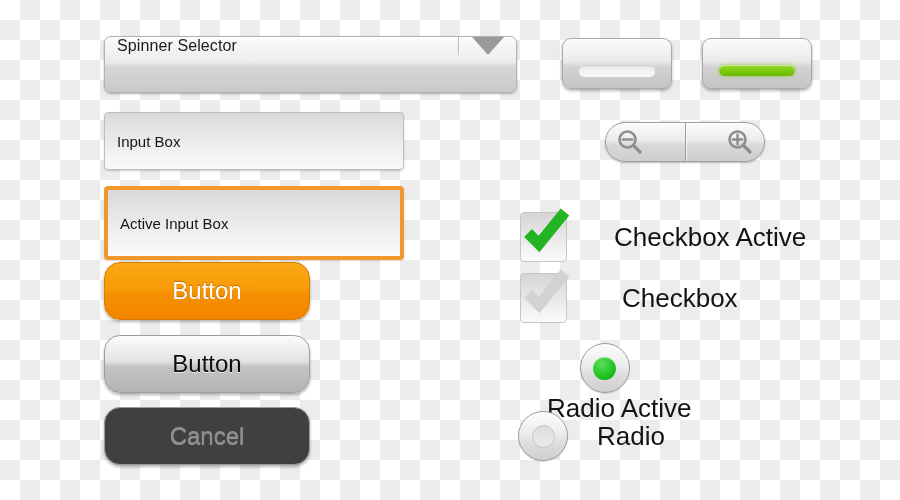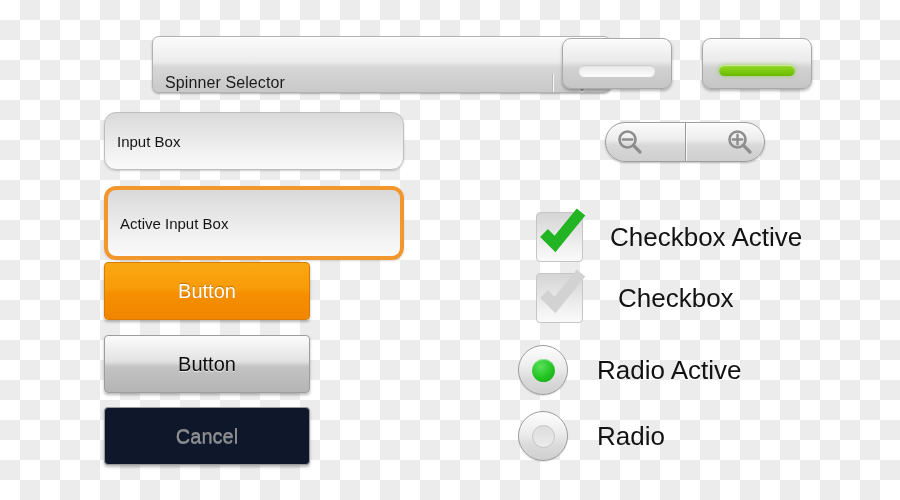--- a/index.html
+++ b/index.html
@@ -23,29 +23,28 @@
     position: absolute;
     left: 0; top: 0;
     width: 900px;
     height: 500px;
   }
   .abs { position: absolute; }
 
   
   .spinner {
     left: 104px; top: 36px;
-    width: 459px; height: 57px;
+    width: 413px; height: 57px;
     border-radius: 7px;
     background: linear-gradient(to bottom, #fbfbfb 0%, #ececec 45%, #d6d6d6 55%, #c9c9c9 100%);
     border: 1px solid #b2b2b2;
     box-sizing: border-box;
     box-shadow: 0 1px 2px rgba(0,0,0,0.30), inset 0 1px 0 rgba(255,255,255,0.9);
     display: flex;
-    align-items: flex-end;
-    margin-left: 48px;
+    align-items: flex-start;
   }
   .spinner-label {
     flex: 1;
     display: flex;
     align-items: center;
     padding-left: 12px;
     font-size: 16px;
     color: #1b1b1b;
     letter-spacing: 0.1px;
   }
@@ -62,21 +61,21 @@
     border-left: 16px solid transparent;
     border-right: 16px solid transparent;
     border-top: 18px solid #9a9a9a;
     filter: drop-shadow(0 1px 0 rgba(255,255,255,0.8));
   }
 
   
   .inputbox {
     left: 104px;
     width: 300px; height: 58px;
-    border-radius: 12px;
+    border-radius: 4px;
     background: linear-gradient(to bottom, #d9d9d9 0%, #e6e6e6 35%, #f3f3f3 75%, #fafafa 100%);
     border: 1px solid #bdbdbd;
     box-sizing: border-box;
     display: flex;
     align-items: center;
     padding-left: 12px;
     font-size: 15px;
     color: #151515;
     box-shadow: 0 1px 2px rgba(0,0,0,0.18);
   }
@@ -85,45 +84,45 @@
     top: 186px;
     border: 4px solid #f2972e;
     height: 74px;
     box-shadow: 0 1px 2px rgba(0,0,0,0.15);
   }
 
   
   .btn {
     left: 104px;
     width: 206px; height: 58px;
-    border-radius: 4px;
+    border-radius: 16px;
     box-sizing: border-box;
     display: flex;
     align-items: center;
     justify-content: center;
-    font-size: 20px;
+    font-size: 24px;
     box-shadow: 0 2px 3px rgba(0,0,0,0.28);
   }
   .btn-orange {
     top: 262px;
     background: linear-gradient(to bottom, #f9a814 0%, #f89c08 45%, #f58f00 55%, #f28500 100%);
     border: 1px solid #d87d00;
     color: #ffffff;
     text-shadow: 0 -1px 1px rgba(140,70,0,0.55);
   }
   .btn-grey {
     top: 335px;
     background: linear-gradient(to bottom, #fcfcfc 0%, #e2e2e2 45%, #c3c3c3 55%, #b4b4b4 100%);
     border: 1px solid #9d9d9d;
     color: #0c0c0c;
     text-shadow: 0 1px 0 rgba(255,255,255,0.7);
   }
   .btn-disabled {
     top: 407px;
-    background: #0f172a;
+    background: #404040;
     border: 1px solid #9a9a9a;
     color: #8e8e8e;
     text-shadow: 0 1px 0 rgba(255,255,255,0.45);
   }
 
   
   .ledbtn {
     top: 38px;
     width: 110px; height: 51px;
     border-radius: 9px;
@@ -171,21 +170,21 @@
     border-right: 1px solid #9a9a9a; }
   .zoomseg.right { justify-content: flex-end; padding-right: 11px;
     box-shadow: inset 1px 0 0 rgba(255,255,255,0.8); }
   .mag { width: 26px; height: 26px; display:block; }
 
   
   .row {
     display: flex;
     align-items: center;
   }
-  .chkrow { left: 536px; height: 52px; }
+  .chkrow { left: 520px; height: 52px; gap: 20px; }
   .chkrow.r1 { top: 211px; }
   .chkrow.r2 { top: 272px; }
   .chkbox {
     position: relative;
     width: 47px; height: 50px;
     border-radius: 4px;
     background: linear-gradient(to bottom, #d5d5d5 0%, #e4e4e4 40%, #f2f2f2 75%, #fafafa 100%);
     border: 1px solid #c6c6c6;
     box-sizing: border-box;
     flex: 0 0 auto;
@@ -199,21 +198,21 @@
   .rowlabel {
     font-size: 26px;
     color: #131313;
     white-space: nowrap;
   }
   .chkrow.r1 .rowlabel { margin-left: 27px; }
   .chkrow.r2 .rowlabel { margin-left: 35px; }
 
   
   .radrow { left: 518px; height: 54px; }
-  .radrow.r1 { top: 343px; }
+  .radrow.r1 { top: 343px; flex-direction: column; }
   .radrow.r2 { top: 409px; justify-content: space-between; }
   .radio {
     width: 50px; height: 50px;
     border-radius: 50%;
     background: linear-gradient(to bottom, #fdfdfd 0%, #ececec 45%, #dadada 70%, #d0d0d0 100%);
     border: 1px solid #9b9b9b;
     box-sizing: border-box;
     display: flex;
     align-items: center;
     justify-content: center;

